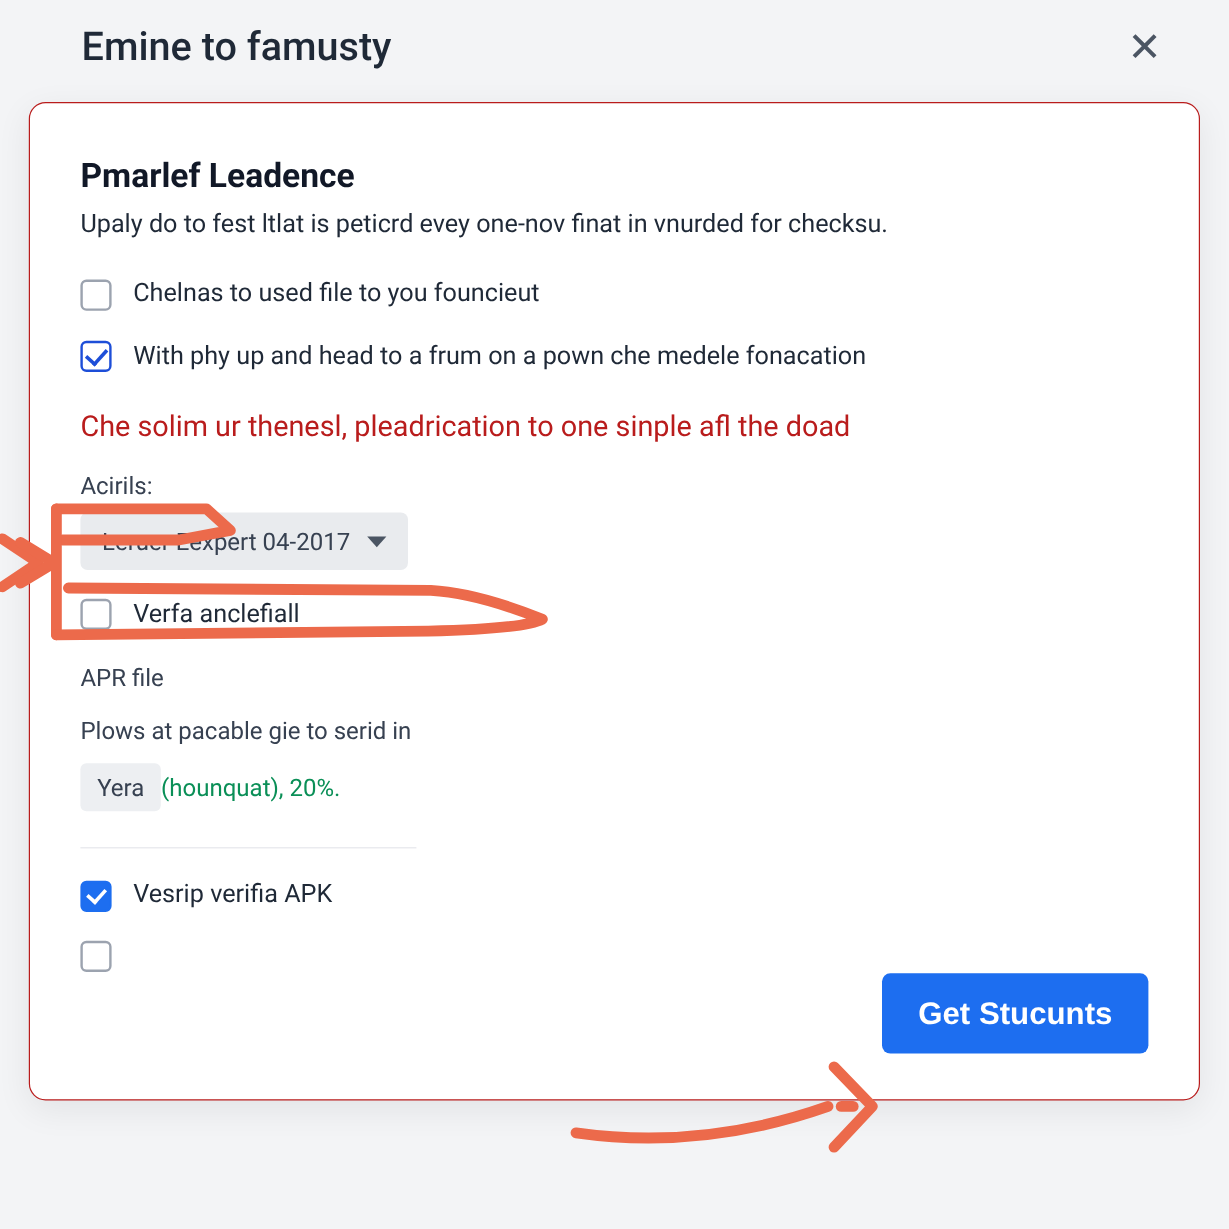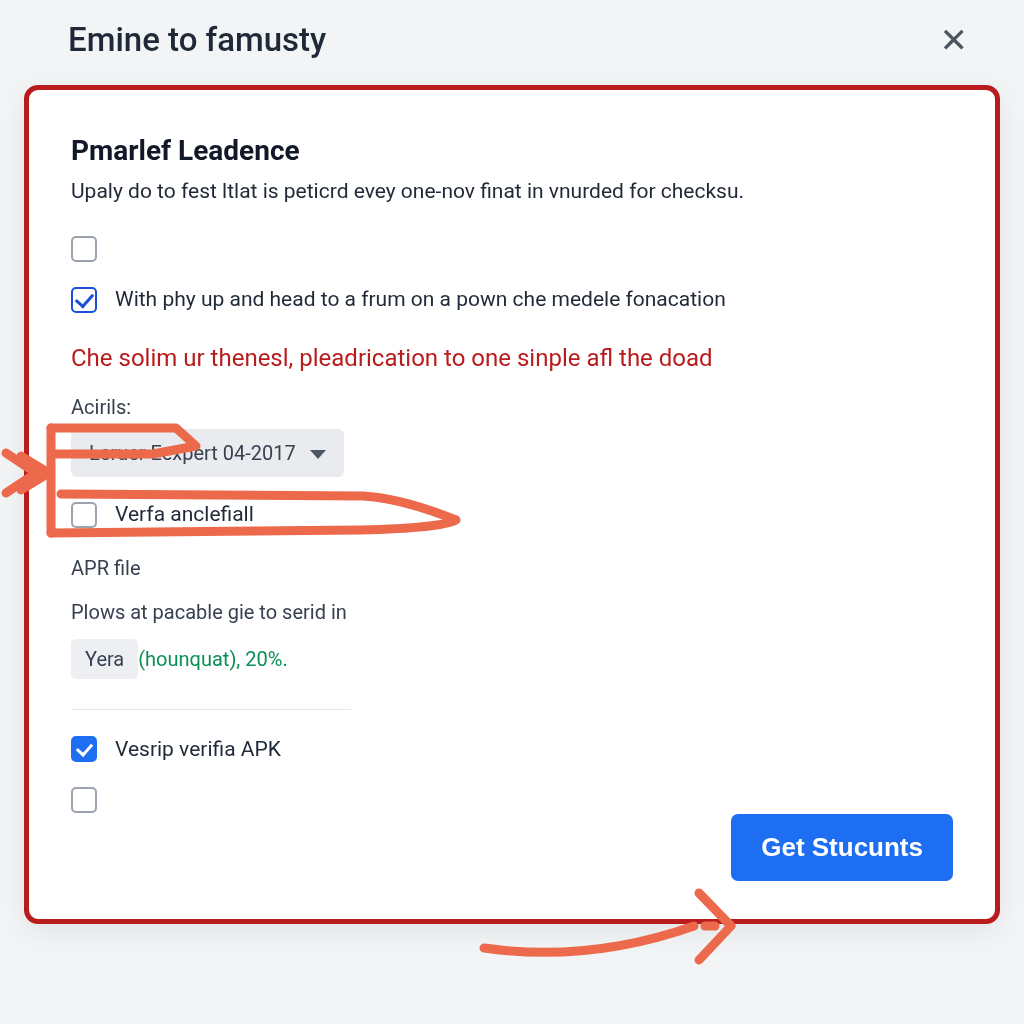--- a/index.html
+++ b/index.html
@@ -27,21 +27,21 @@
     font-weight: 400;
     color: #4b5563;
     cursor: pointer;
     line-height: 1;
     user-select: none;
   }
   .card {
     background: #ffffff;
     margin: 12px 24px 0 24px;
     border-radius: 14px;
-    border: 5px solid #b91c1c;
+    border: 1px solid #b91c1c;
     box-shadow: 0 8px 28px rgba(0,0,0,0.07);
     padding: 44px 42px 46px 42px;
     position: relative;
   }
   .section-title {
     font-size: 28px;
     font-weight: 700;
     color: #111827;
     margin-bottom: 10px;
   }
@@ -189,20 +189,21 @@
   <div class="close-x">✕</div>
 </div>
 
 <div class="card">
 
   <div class="section-title">Pmarlef Leadence</div>
   <div class="section-sub">Upaly do to fest ltlat is peticrd evey one-nov finat in vnurded for checksu.</div>
 
   <div class="check-row">
     <div class="checkbox"></div>
+    <div class="check-label">Chelnas to used file to you founcieut</div>
   </div>
 
   <div class="check-row" style="margin-bottom:10px;">
     <div class="checkbox checked-outline"></div>
     <div class="check-label">With phy up and head to a frum on a pown che medele fonacation</div>
   </div>
 
   <div class="helper">Che solim ur thenesl, pleadrication to one sinple afl the doad</div>
 
   <div class="field-label">Acirils:</div>

